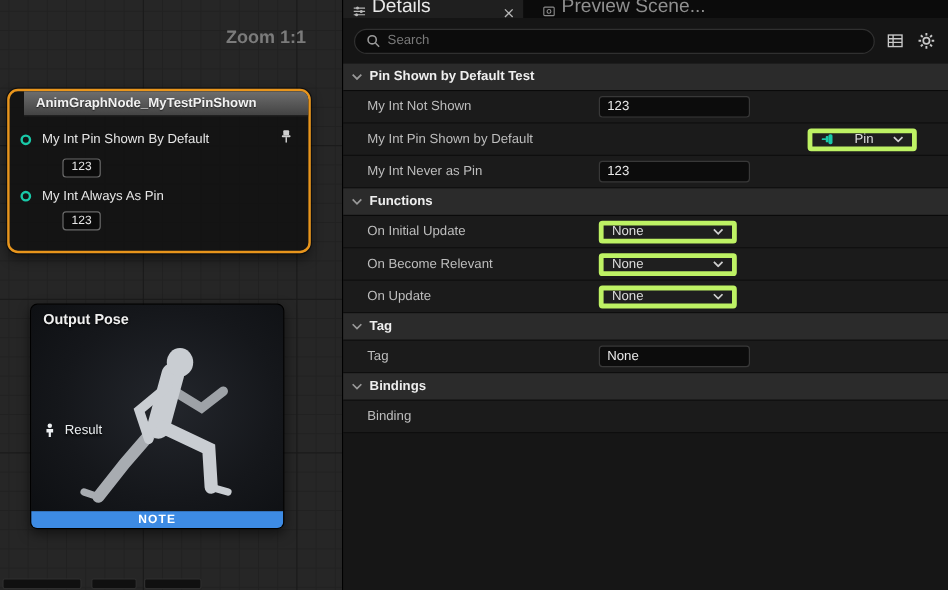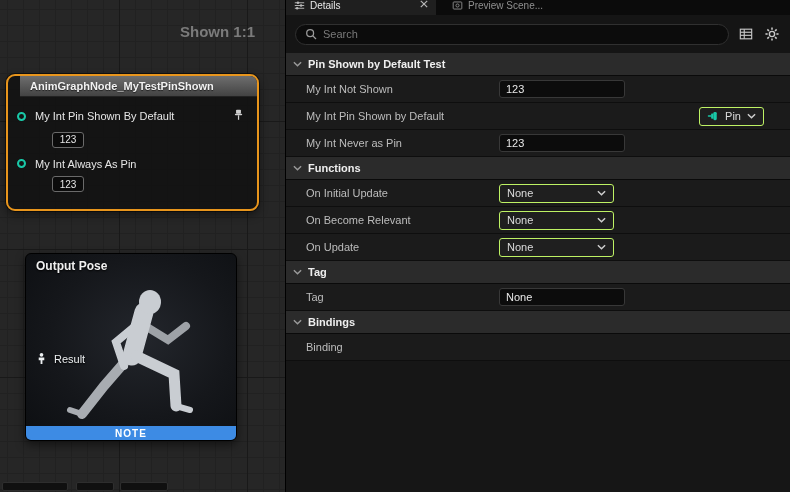--- a/index.html
+++ b/index.html
@@ -83,21 +83,21 @@
   .frag2 { left:76px; width:38px; }
   .frag3 { left:120px; width:48px; }
 
   
   .details {
     position:absolute; left:285px; top:0; right:0; bottom:0;
     background:#161616; border-left:1px solid #000;
     display:flex; flex-direction:column;
   }
   .tabbar { height:15px; background:#0b0b0b; display:flex; align-items:stretch; flex:0 0 auto; }
-  .tab { display:flex; align-items:flex-start; gap:5px; padding:0 8px; font-size:10px; }
+  .tab { display:flex; align-items:flex-end; gap:5px; padding:0 8px; font-size:16px; }
   .tab.active { background:#1f1f1f; color:#e8e8e8; width:150px; }
   .tab.active .tab-label { flex:1; }
   .tab.inactive { color:#8f8f8f; margin-left:8px; }
   .tab-close { display:flex; align-items:center; cursor:pointer; }
 
   .searchrow { height:38px; display:flex; align-items:center; padding:0 9px; gap:8px; background:#151515; flex:0 0 auto; }
   .searchbox {
     flex:1; height:21px; display:flex; align-items:center; gap:6px;
     background:#0c0c0c; border:1px solid #303030; border-radius:11px; padding:0 9px;
   }
@@ -119,36 +119,36 @@
   }
   .pname { width:205px; padding-left:20px; font-size:11px; color:#bdbdbd;
            white-space:nowrap; overflow:hidden; }
   .pvalue { flex:1; display:flex; align-items:center; padding:0 12px 0 8px; }
   .textbox {
     width:126px; height:18px; background:#0c0c0c; border:1px solid #383838;
     border-radius:3px; color:#e8e8e8; font-size:11px; padding:0 6px;
     font-family:"Liberation Sans",sans-serif; outline:none;
   }
   .combo {
-    height:19px; background:#1f1f1f; border:1px solid #bef264; border-radius:3px;
-    display:flex; align-items:center; padding:0 7px; gap:6px; cursor:pointer;
+    height:19px; background:#1f1f1f; border:4px solid #bef264; border-radius:3px;
+    display:flex; align-items:center; padding:0 7px; gap:16px; cursor:pointer;
   }
   .combo-text { font-size:11px; color:#dcdcdc; white-space:nowrap; }
   .combo.fn { width:115px; } .combo.fn .combo-text { flex:1; }
   .combo.pin-combo { margin-left:auto; margin-right:14px; }
   .combo.binding { width:250px; } .combo.binding .combo-text { flex:1; }
   .reset-btn { margin-left:10px; display:flex; align-items:center; cursor:pointer; }
   .filler { flex:1 1 auto; background:#161616; }
 </style>
 </head>
 <body>
 
 <div class="graph">
 
-  <div class="zoom-label">Shown 1:1</div>
+  <div class="zoom-label">Zoom 1:1</div>
 
   <div class="node1">
     <div class="node1-header">
       <span class="node1-title">AnimGraphNode_MyTestPinShown</span>
     </div>
     <div class="node1-body">
       <div class="pin-row">
         <svg width="11" height="11" viewBox="0 0 12 12">
             <circle cx="6" cy="6" r="3.8" fill="none" stroke="#19c9a8" stroke-width="2.2"></circle>
           </svg>

